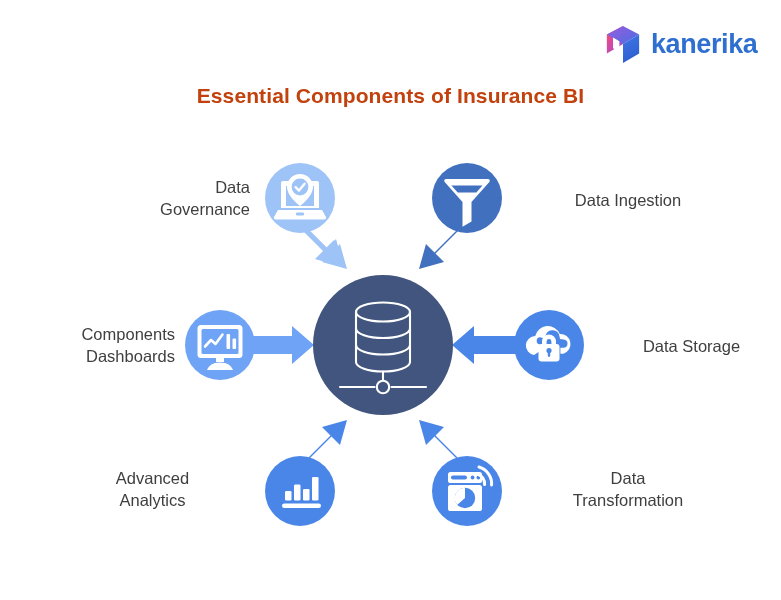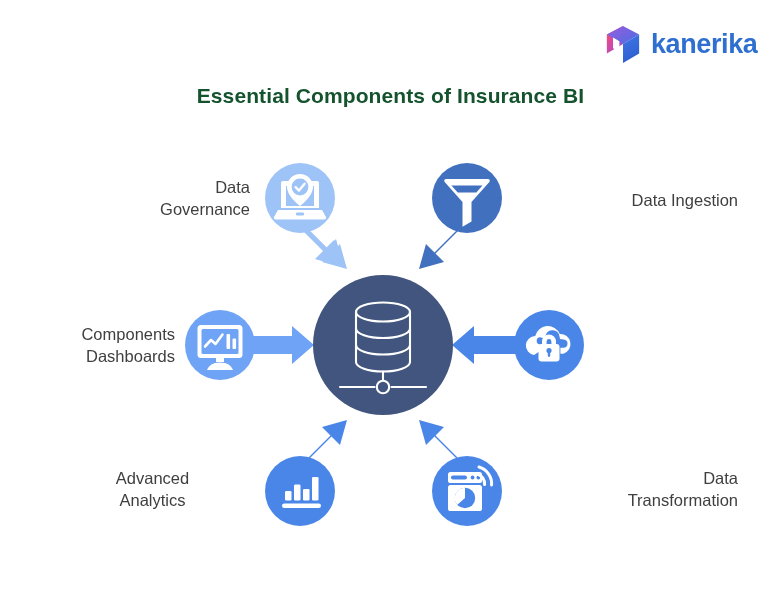--- a/index.html
+++ b/index.html
@@ -14,33 +14,33 @@
   .logo{position:absolute;left:604px;top:24px;display:flex;align-items:center;gap:9px;}
   .logo-mark{width:38px;height:40px;display:block;}
   .logo-text{
     font-size:27px;font-weight:bold;color:#2f6fd0;letter-spacing:-0.4px;
     line-height:1;font-family:"Liberation Sans","DejaVu Sans",sans-serif;
   }
 
   
   .title{
     position:absolute;left:0;top:84px;width:781px;text-align:center;
-    font-size:21px;font-weight:bold;color:#14532d;letter-spacing:0.1px;
+    font-size:21px;font-weight:bold;color:#c2410c;letter-spacing:0.1px;
   }
 
   
   #diagram{position:absolute;left:0;top:0;width:781px;height:600px;}
 
   
   .label{
     position:absolute;font-size:16.5px;color:#3f3f3f;line-height:1.32;
     white-space:pre-line;
   }
   .label.r{text-align:right;}
-  .label.l{text-align:right;}
+  .label.l{text-align:center;}
 </style>
 </head>
 <body>
 
 <div id="stage">
 
   <div class="logo">
     <svg class="logo-mark" viewBox="0 0 40 42">
       <defs>
         <linearGradient id="gfaceL" x1="0" y1="0" x2="1" y2="1">
@@ -200,20 +200,21 @@
   </svg>
 
   <div class="label r" style="left:60px;top:177px;width:190px;">Data
 Governance</div>
 
   <div class="label l" style="left:518px;top:190px;width:220px;">Data Ingestion</div>
 
   <div class="label r" style="left:0px;top:324px;width:175px;">Components
 Dashboards</div>
 
+  <div class="label l" style="left:604px;top:336px;width:175px;">Data Storage</div>
 
   <div class="label r" style="left:55px;top:468px;width:195px;text-align:center;">Advanced
 Analytics</div>
 
   <div class="label l" style="left:518px;top:468px;width:220px;">Data
 Transformation</div>
 
 </div>
 
 </body></html>

